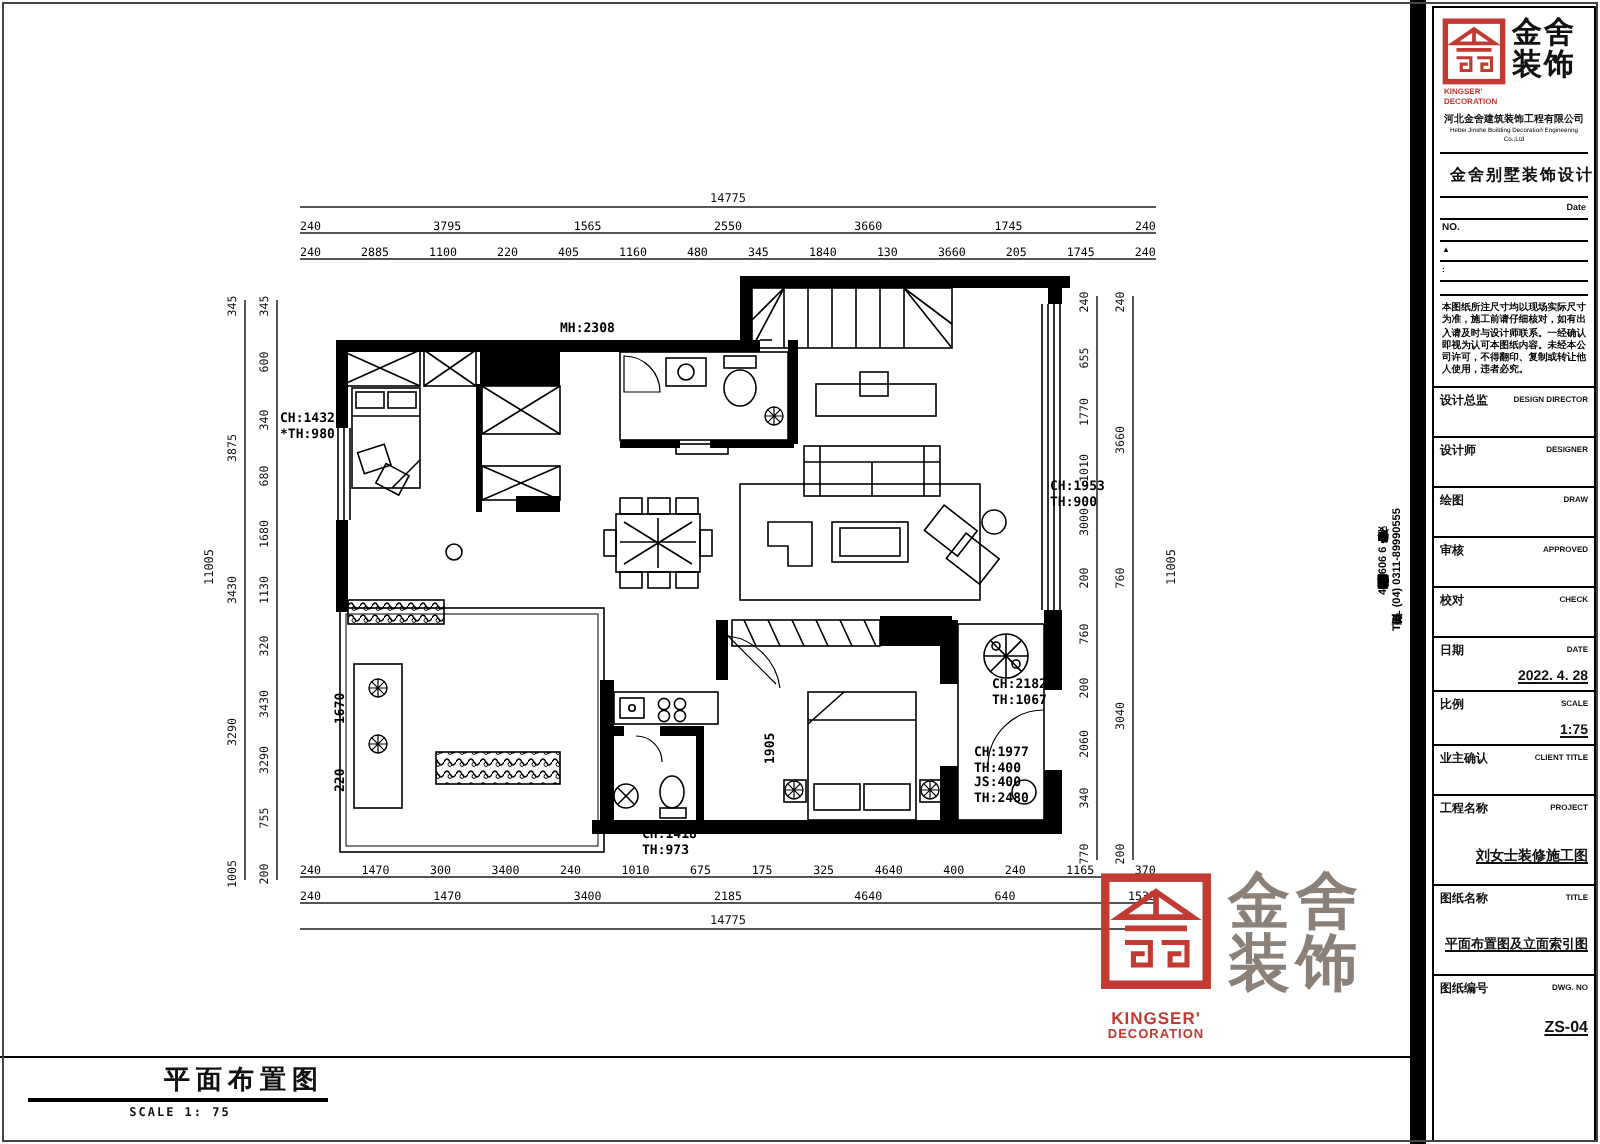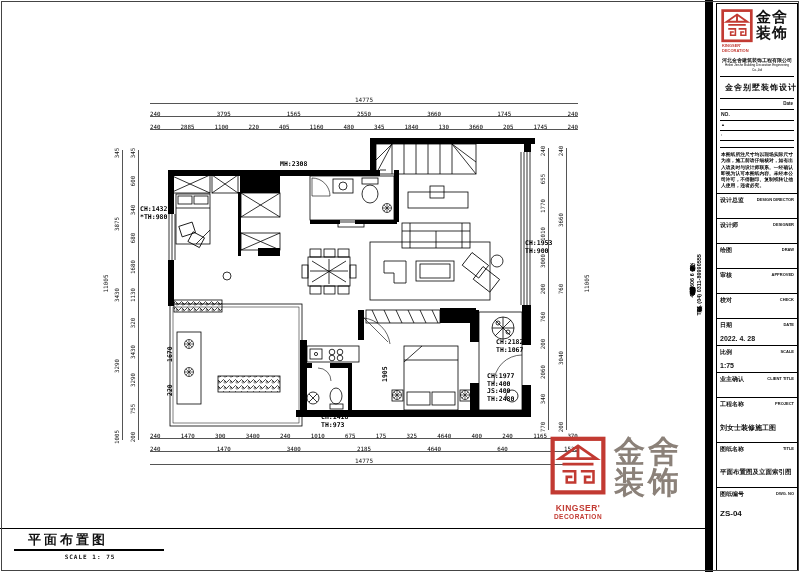--- a/index.html
+++ b/index.html
@@ -14,21 +14,21 @@
   .dimtotal{position:absolute;display:flex;justify-content:center;align-items:flex-end;
           border-bottom:1px solid #555;height:9px;font:6px "DejaVu Sans Mono",monospace;}
   .dimcol{position:absolute;display:flex;flex-direction:column;justify-content:space-between;
           align-items:center;width:10px;border-right:1px solid #555;font:5.8px "DejaVu Sans Mono",monospace;}
   .dimcol span{transform:rotate(-90deg);white-space:nowrap;}
   .vtot{position:absolute;font:6px "DejaVu Sans Mono",monospace;transform:rotate(-90deg);transform-origin:center;}
   .planlabel{position:absolute;font:bold 6.5px "DejaVu Sans Mono",monospace;line-height:7.5px;color:#000;white-space:pre-line;}
   .rot{transform:rotate(-90deg);transform-origin:left top;}
   
   .footline{position:absolute;left:0;top:528px;width:706px;height:1px;background:#000;}
-  .foot-title{position:absolute;left:28px;top:531px;width:120px;text-align:left;
+  .foot-title{position:absolute;left:42px;top:531px;width:120px;text-align:right;
               font:bold 13px "Liberation Serif",serif;letter-spacing:3px;}
   .foot-underline{position:absolute;left:14px;top:549px;width:150px;height:2px;background:#000;}
   .foot-scale{position:absolute;left:30px;top:553px;width:120px;text-align:center;
               font:bold 6px "DejaVu Sans Mono",monospace;letter-spacing:1px;}
   
   .blackbar{position:absolute;left:705px;top:0;width:8px;height:572px;background:#000;}
   .sidevert{position:absolute;left:688px;top:6px;height:560px;width:14px;
             writing-mode:vertical-rl;transform:rotate(180deg);
             font:bold 5.5px "Liberation Sans",sans-serif;color:#000;
             display:flex;flex-direction:column;justify-content:space-between;align-items:center;}
@@ -43,21 +43,21 @@
   .hr{border-top:1px solid #000;margin:2px 3px 0 3px;}
   .hr2{border-top:1px solid #000;margin:4px 3px 0 3px;}
   .tb-product{font:bold 8px "Liberation Sans",sans-serif;text-align:right;padding:5px 0 3px 0;letter-spacing:1px;}
   .tb-date{font:4.5px "Liberation Sans",sans-serif;text-align:right;padding:2px 4px 1px 0;font-weight:bold;}
   .tb-no{font:bold 5px "Liberation Sans",sans-serif;padding:1px 0 1px 4px;}
   .tb-notice{font:4.8px "Liberation Sans",sans-serif;line-height:6.3px;text-align:justify;
              padding:4px 4px 3px 4px;font-weight:bold;color:#000;}
   .frow{border-top:1px solid #000;position:relative;padding:2px 3px 0 3px;}
   .frow .cn{font:bold 6px "Liberation Sans",sans-serif;float:left;}
   .frow .en{font:4px "Liberation Sans",sans-serif;float:right;margin-top:1px;font-weight:bold;}
-  .frow .val{clear:both;text-align:left;font:bold 7px "Liberation Sans",sans-serif;padding-top:5px;}
+  .frow .val{clear:both;text-align:right;font:bold 7px "Liberation Sans",sans-serif;padding-top:5px;text-decoration:underline;}
   .h24{height:22px;} .h26{height:24px;} .h44{height:42px;} .h32{height:36px;}
   .h44 .val{padding-top:14px;} .h32 .val{padding-top:10px;font-size:8px;}
   
   .wm{position:absolute;left:546px;top:436px;display:flex;gap:4px;align-items:flex-start;}
   .wm-chars{display:grid;grid-template-columns:34px 34px;font:bold 31px "DejaVu Serif",serif;
             color:var(--gray);line-height:31px;letter-spacing:0;}
   .wm-en{color:var(--red);font:bold 8.5px "Liberation Sans",sans-serif;line-height:9px;letter-spacing:.5px;margin-top:2px;}
   .wm-en2{color:var(--red);font:bold 6.5px "Liberation Sans",sans-serif;letter-spacing:.5px;}
   :root{--red:#c23a32;--gray:#8b8179;}
 </style>

